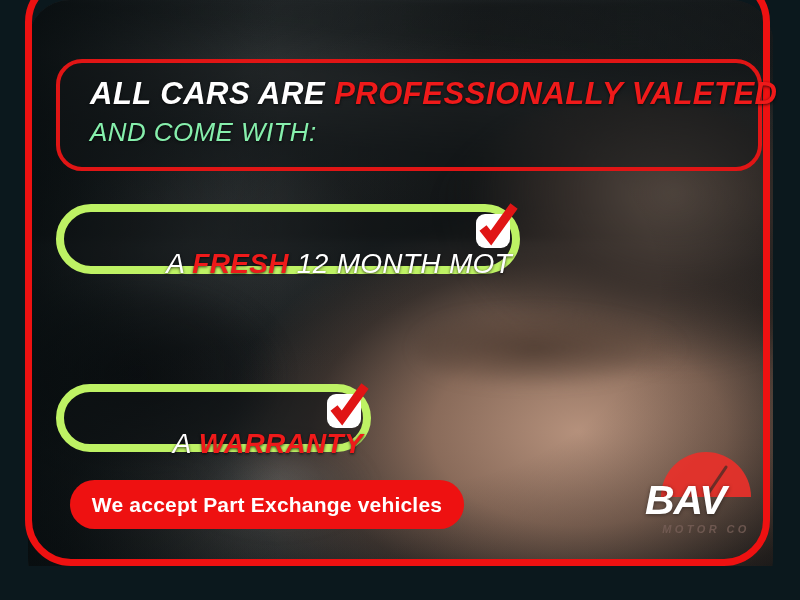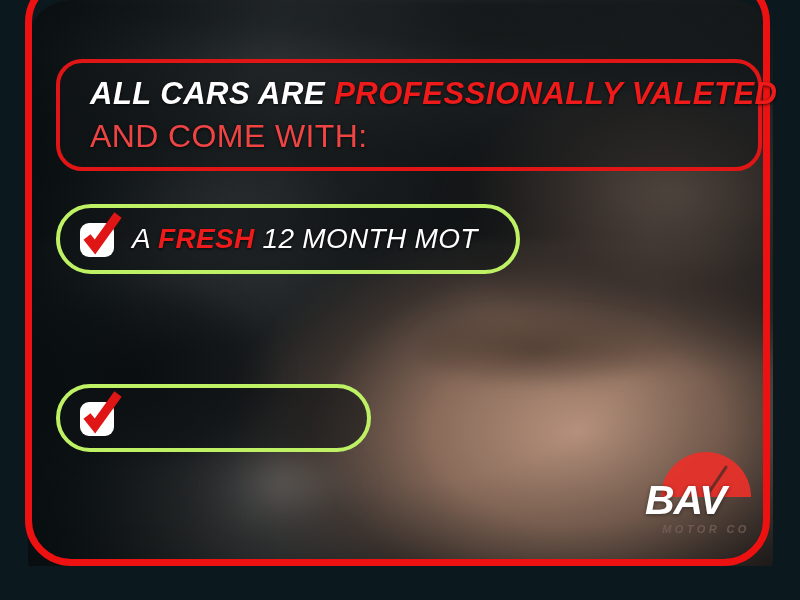--- a/index.html
+++ b/index.html
@@ -155,40 +155,42 @@
     letter-spacing: 0.5px;
     color: #ffffff;
     white-space: nowrap;
     line-height: 1.18;
     text-shadow: 0 1px 3px rgba(0,0,0,0.7);
   }
   .headline-l1 .hl-red { color: #ef1a1a; }
   .headline-l2 {
     font-family: "Liberation Sans", sans-serif;
     font-weight: normal;
-    font-size: 32px;
+    font-style: italic;
+    font-size: 26px;
     letter-spacing: 0.4px;
-    color: #ef4444;
+    color: #86efac;
     white-space: nowrap;
     line-height: 1.25;
     margin-top: 3px;
     text-shadow: 0 1px 3px rgba(0,0,0,0.7);
   }
 
   
   .pill {
     position: absolute;
-    border: 4px solid #bef264;
+    border: 8px solid #bef264;
     border-radius: 38px;
     box-sizing: border-box;
     background: rgba(16,20,22,0.52);
     display: flex;
-    align-items: center;
+    align-items: flex-end;
     padding-left: 20px;
     white-space: nowrap;
+    flex-direction: column;
   }
   .pill-text {
     font-family: "Liberation Sans", sans-serif;
     font-weight: normal;
     font-style: italic;
     font-size: 28px;
     letter-spacing: 0.3px;
     color: #ffffff;
     margin-left: 16px;
     text-shadow: 0 1px 3px rgba(0,0,0,0.75);
@@ -341,22 +343,26 @@
     </div>
 
 
     <div class="pill pill-3">
       <span class="checkbox">
         <span class="box"></span>
         <svg viewBox="0 0 46 48" xmlns="http://www.w3.org/2000/svg">
           <path d="M9 24 L17 34 L40 2" fill="none" stroke="#e01515" stroke-width="9" stroke-linecap="butt" stroke-linejoin="miter"></path>
         </svg>
       </span>
-    </div>
-
+      <span class="pill-text"><span class="hl-white">A </span><span class="hl-red">WARRANTY</span><span class="hl-white"></span></span>
+    </div>
+
+    <div class="px-pill">
+      <span class="px-pill-text">We accept Part Exchange vehicles</span>
+    </div>
 
     <div class="logo">
       <div class="logo-gauge"></div>
       <div class="logo-needle"></div>
       <div class="logo-wordmark">BAV</div>
       <div class="logo-sub">MOTOR CO</div>
     </div>
 
   </div>
 </div>

